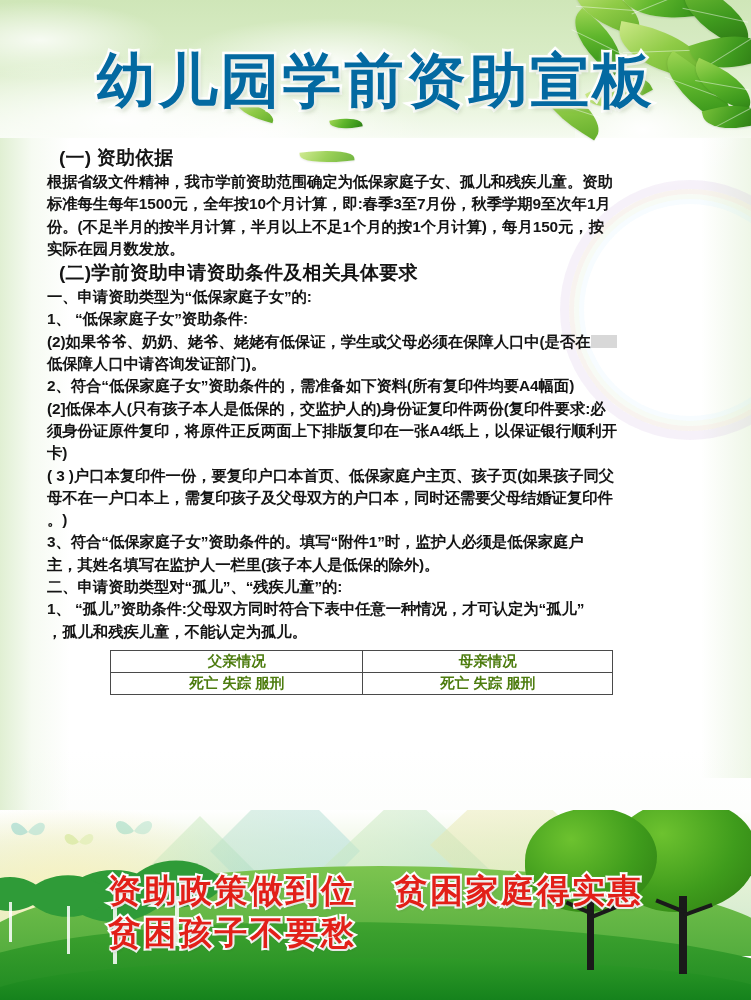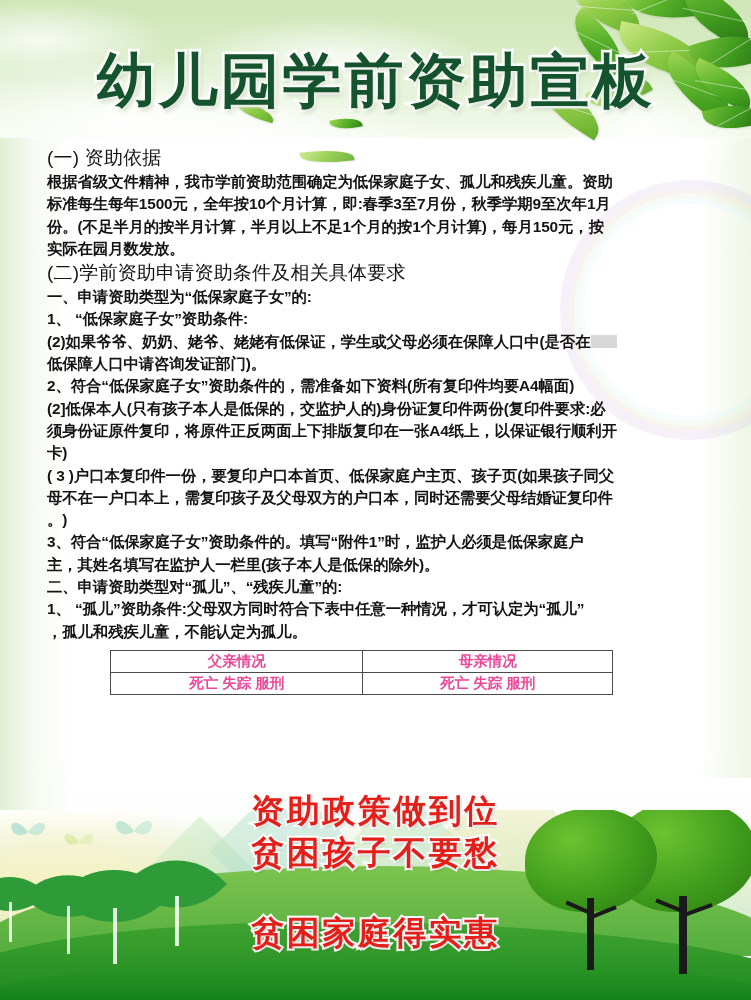--- a/index.html
+++ b/index.html
@@ -68,36 +68,36 @@
   }
 
   
   .title-wrap {
     position:absolute; left:0; top:42px; width:751px; text-align:center; z-index:8;
   }
   .title {
     display:inline-block;
     font-family:"DejaVu Sans","Liberation Sans",sans-serif;
     font-size:59px; font-weight:700; letter-spacing:3px;
-    color:#14532d;
+    color:#0369a1;
     -webkit-text-stroke:5px #ffffff;
     paint-order:stroke fill;
     text-shadow:
       0 0 5px rgba(255,255,255,.95),
       2px 3px 4px rgba(120,150,100,.35);
   }
 
   
   .content {
     position:absolute; left:47px; top:145px; width:660px; z-index:7;
     color:#141414;
   }
   .h-sec {
-    font-size:19px; font-weight:400; line-height:25px;
-    letter-spacing:.2px; margin:0 0 1px 0;
+    font-size:19px; font-weight:700; line-height:25px;
+    letter-spacing:.2px; margin:0 0 1px 12px;
   }
   .p-line {
     font-size:15.4px; font-weight:700; line-height:22.3px;
     letter-spacing:-.1px; white-space:nowrap;
   }
   .redact {
     display:inline-block; width:26px; height:13px;
     background:#d8d8d8; vertical-align:-1px; margin-left:1px;
   }
 
@@ -105,21 +105,21 @@
   .tbl-wrap { margin:7px 0 0 63px; }
   table.info {
     border-collapse:collapse; width:503px;
     background:rgba(255,255,255,.9);
   }
   table.info td {
     border:1px solid #4a4a4a;
     text-align:center;
     font-size:14.5px; font-weight:700;
     height:21px; padding:1px 0;
-    color:#ec4899;
+    color:#4d7c0f;
   }
   table.info td.c1 { width:253px; }
   table.info td.c2 { width:250px; }
 
   
   .scene { position:absolute; left:0; bottom:0; width:751px; height:190px; overflow:hidden; }
   .sky-band {
     position:absolute; left:0; top:0; width:751px; height:120px;
     background:linear-gradient(180deg,#ffffff 0%,#f2f8ea 25%,#e4f2d6 60%,#d3ead0 100%);
   }
@@ -180,21 +180,21 @@
   }
   .rtree .bole { position:absolute; background:#1a1a1a; }
 
   .butterfly { position:absolute; opacity:.55; }
 
   
   .slogans {
     position:absolute; left:0; bottom:46px; width:751px; z-index:9;
     text-align:center;
   }
-  .slogan-row { display:flex; justify-content:center; gap:38px;flex-direction:column; }
+  .slogan-row { display:flex; justify-content:center; gap:38px; }
   .slogan-col { display:flex; flex-direction:column; }
   .slogan {
     font-family:"DejaVu Sans","Liberation Sans",sans-serif;
     font-size:33px; font-weight:700; letter-spacing:2.5px; line-height:42px;
     color:#e21f18;
     -webkit-text-stroke:4px #ffffff;
     paint-order:stroke fill;
     text-shadow:0 0 3px rgba(255,255,255,.9), 1px 2px 3px rgba(0,0,0,.18);
     white-space:nowrap;
   }

